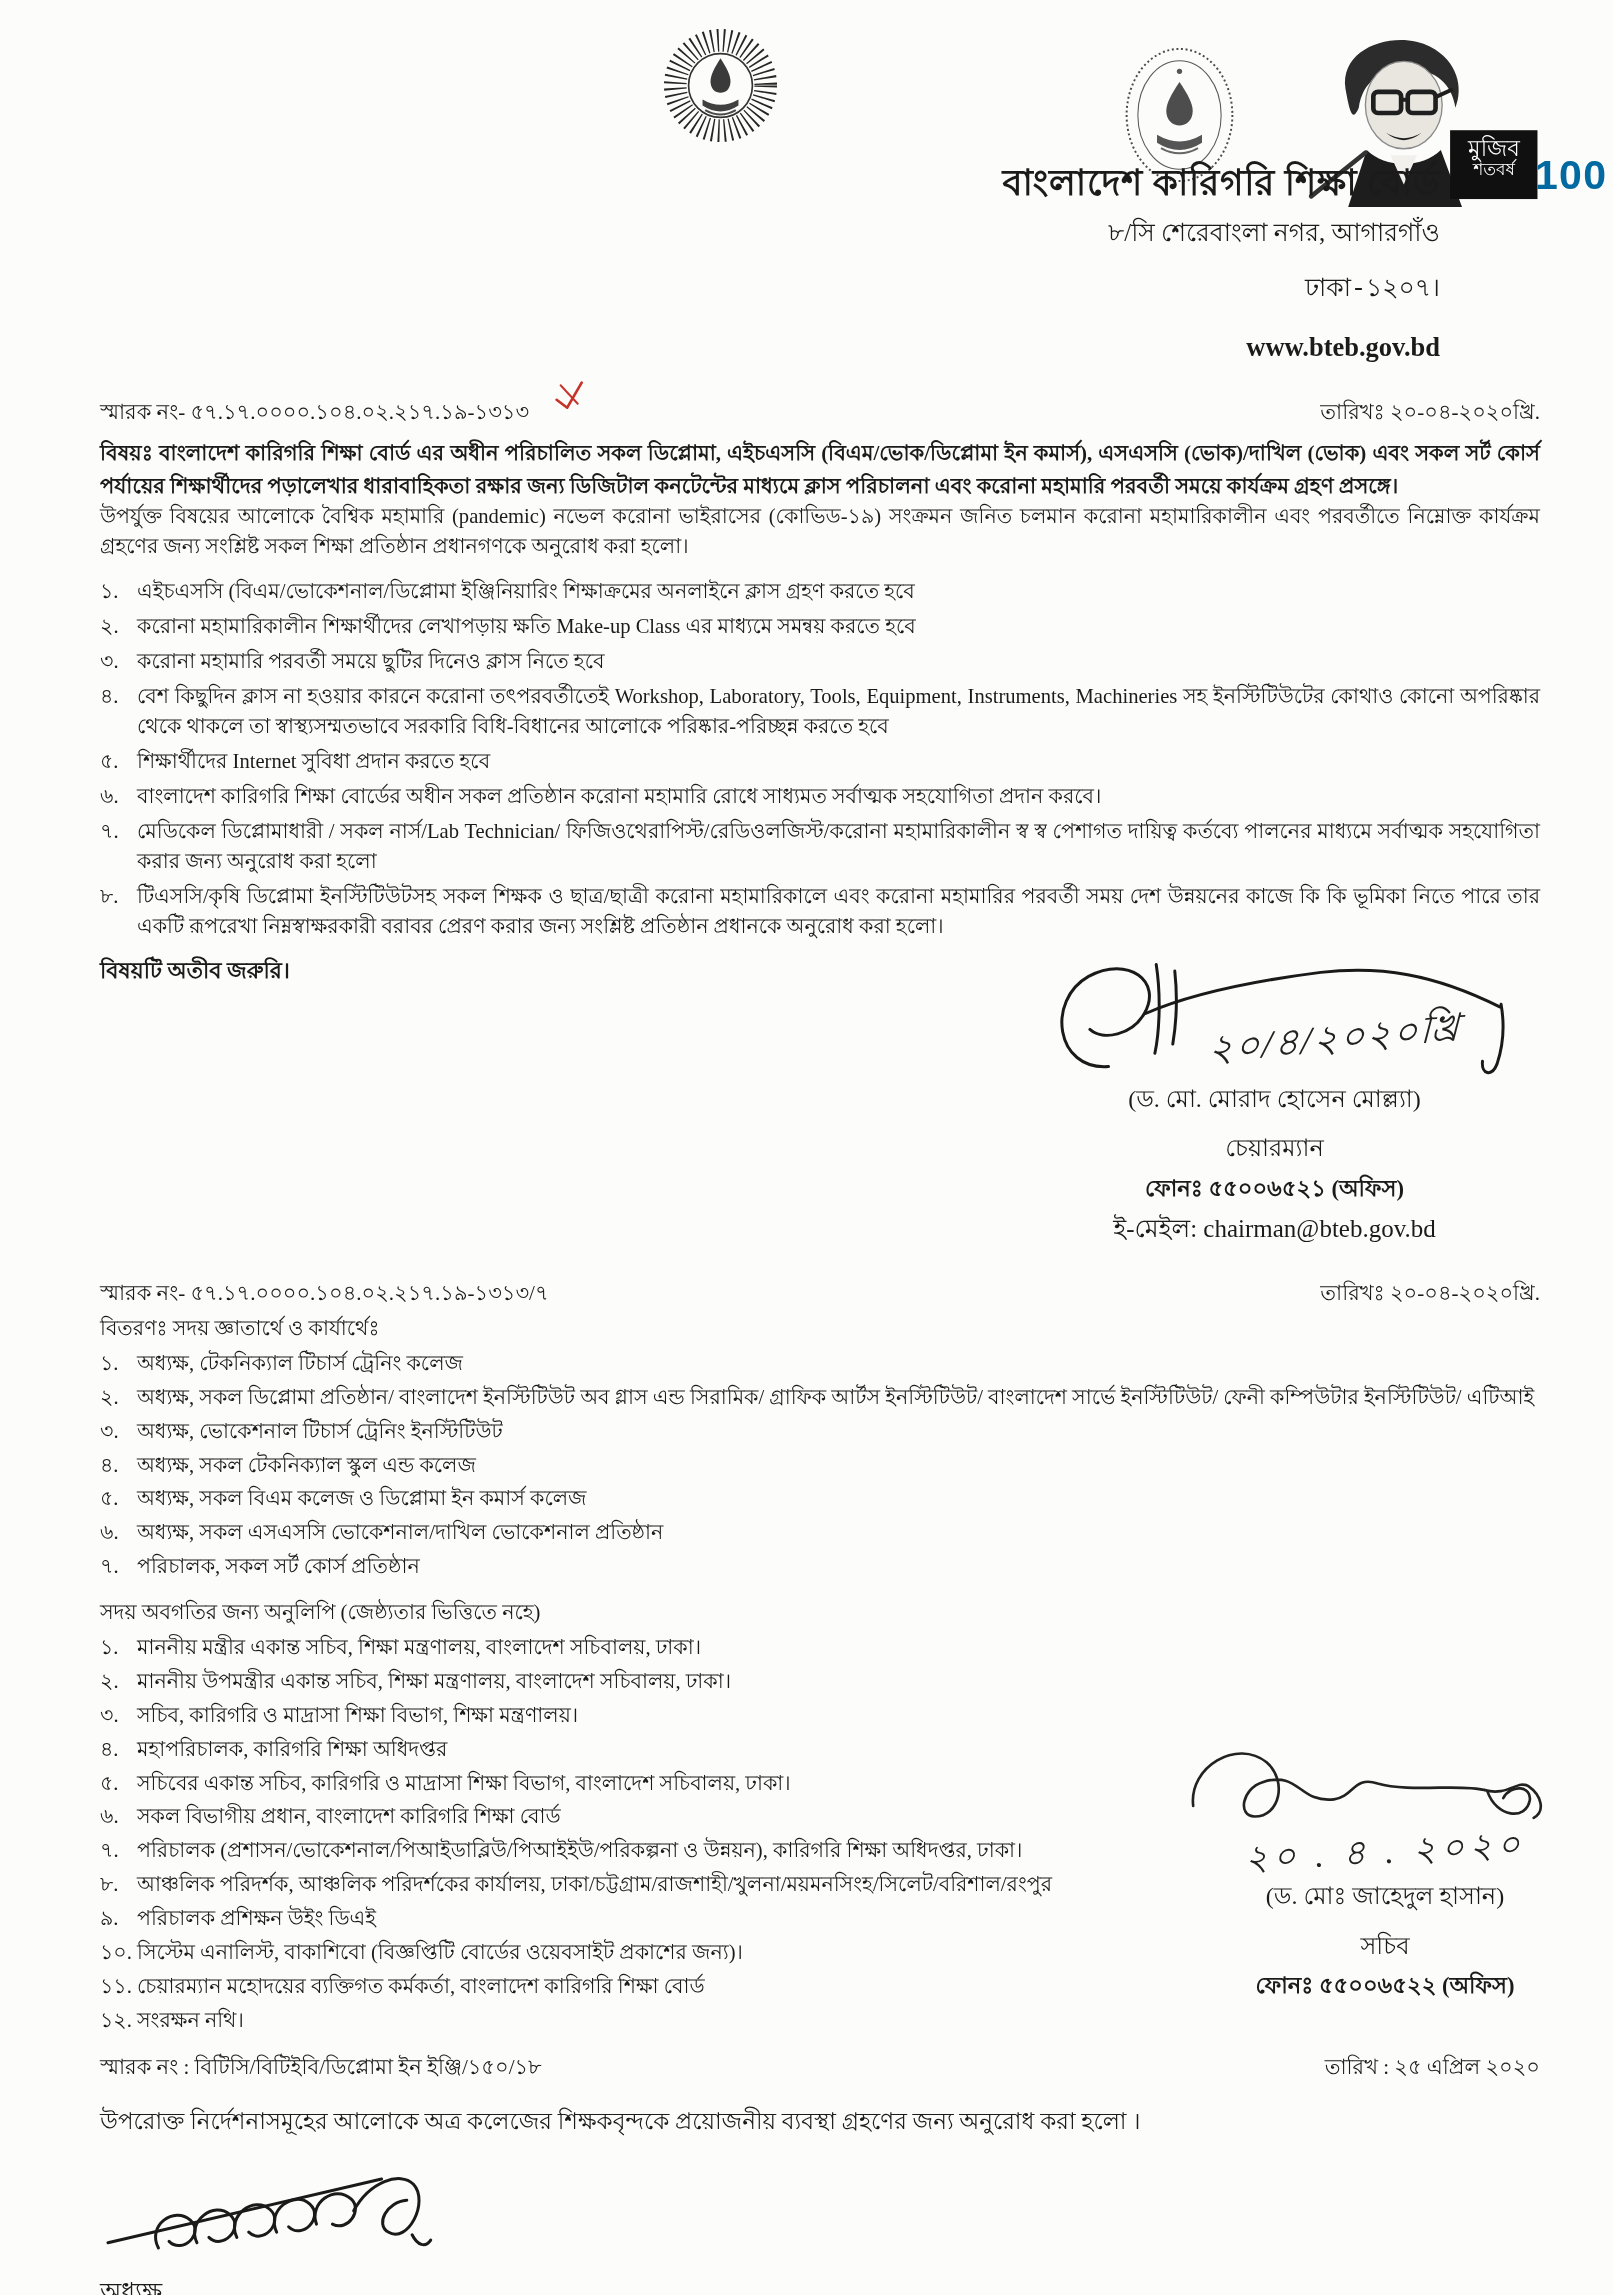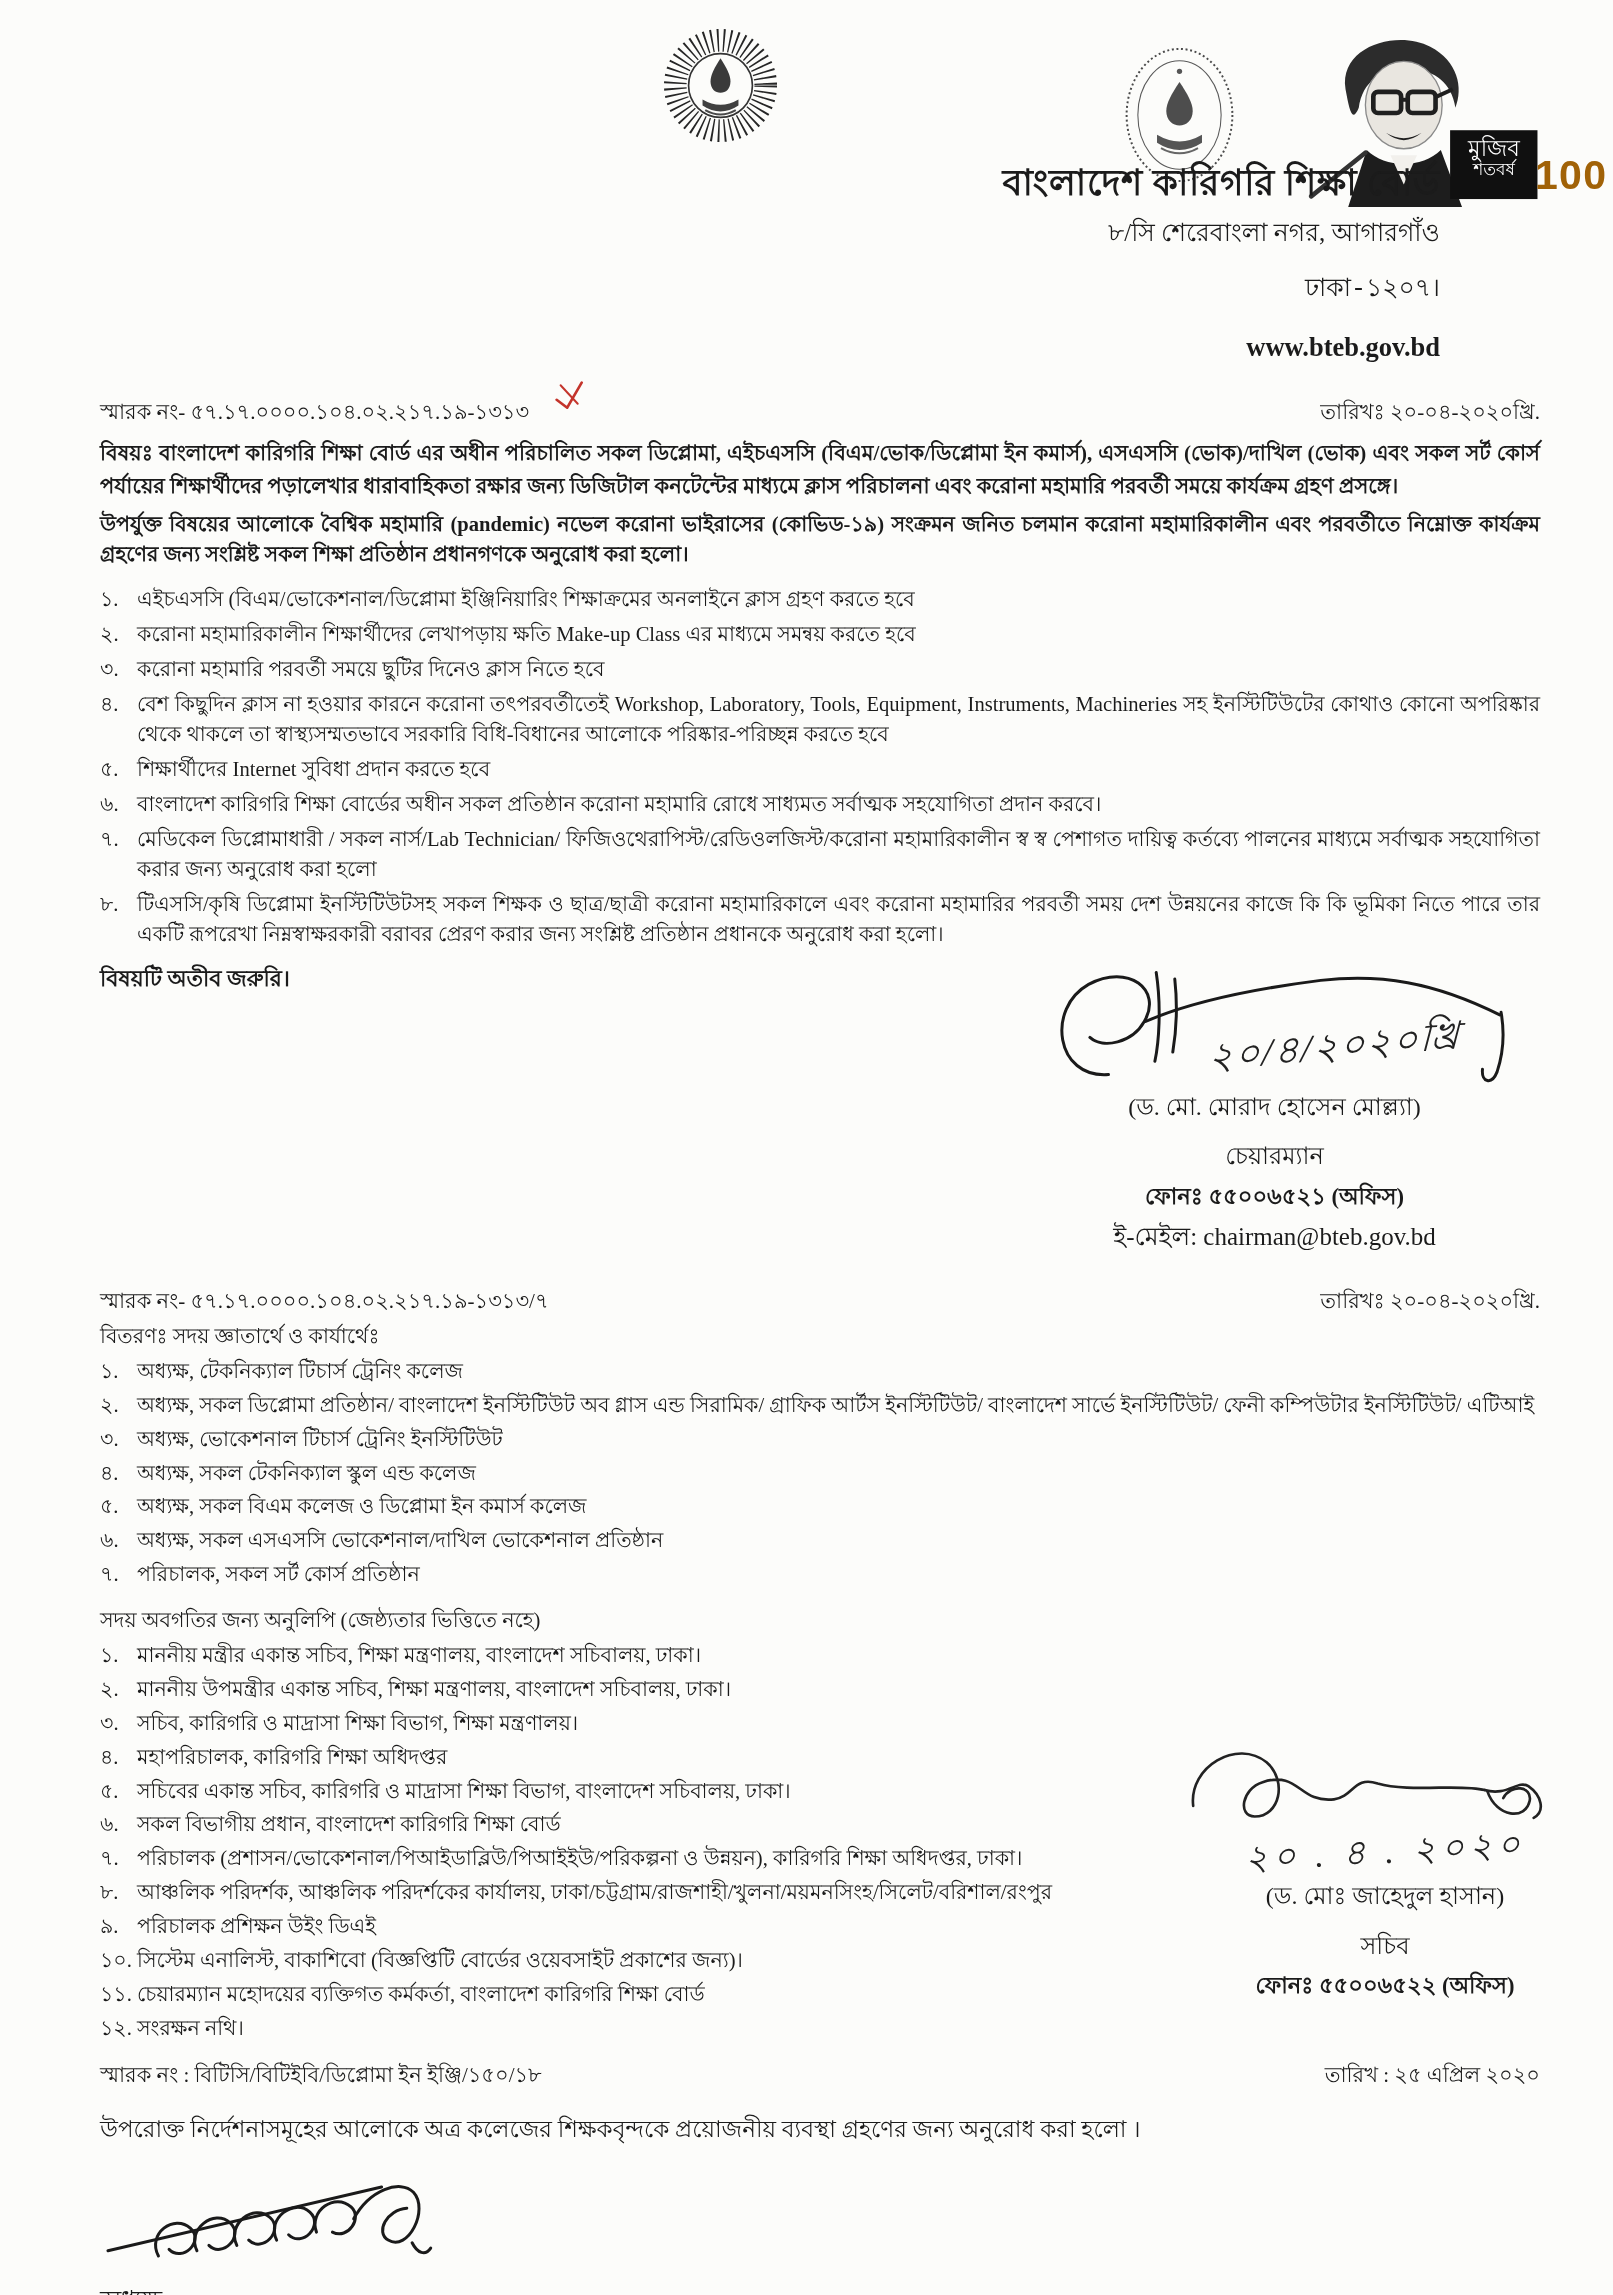--- a/index.html
+++ b/index.html
@@ -21,28 +21,28 @@
   .emblem{display:block;margin:0 auto 2.7px;}
   .org-title{font-size:36px;font-weight:700;letter-spacing:0.7px;}
   .addr{font-size:25px;margin-top:6.6px;}
   .addr2{font-size:25px;margin-top:20px;font-family:Liberation Mono, monospace;}
   .web{font-size:26.5px;font-weight:600;margin-top:20px;}
   .seal-logo{position:absolute;top:42px;left:1120px;}
   .mujib-logo{position:absolute;top:22.6px;left:1299px;width:285px;height:184px;}
   .mujib-box-text{position:absolute;left:155px;top:114px;width:80px;text-align:center;color:#fff;font-weight:400;line-height:1.1;}
   .mujib-line1{font-size:22.6px;display:block;}
   .mujib-line2{font-size:17px;display:block;}
-  .mujib-100{position:absolute;left:236px;top:123px;font-size:41px;font-weight:700;color:#a16207;font-family:"Liberation Sans",sans-serif;letter-spacing:1.3px;}
+  .mujib-100{position:absolute;left:236px;top:123px;font-size:41px;font-weight:700;color:#0369a1;font-family:"Liberation Sans",sans-serif;letter-spacing:1.3px;}
   
   .memo-row{display:flex;justify-content:space-between;align-items:baseline;margin-top:31px;font-size:21px;}
   .memo-no{position:relative;}
   .red-tick{position:absolute;left:451px;top:-17px;}
   
   .subject{margin-top:9.3px;font-weight:700;text-align:justify;font-size:21px;line-height:1.55;}
-  .opening{margin-top:8px;text-align:justify;font-weight:bold;}
+  .opening{margin-top:0;text-align:justify;}
   .list{list-style:none;margin:14.6px 0 0 0;padding:0;}
   .list li{display:flex;margin-bottom:5.3px;text-align:justify;}
   .list .num{flex:0 0 37px;}
   .list .txt{flex:1;}
   .tight li{margin-bottom:4px;}
   .urgent{margin-top:13.3px;font-weight:700;font-size:22px;}
   
   .chairman-wrap{display:flex;justify-content:flex-end;margin-top:-40px;}
   .chairman{width:531px;text-align:center;position:relative;}
   .handwritten{font-style:italic;color:#222;}

